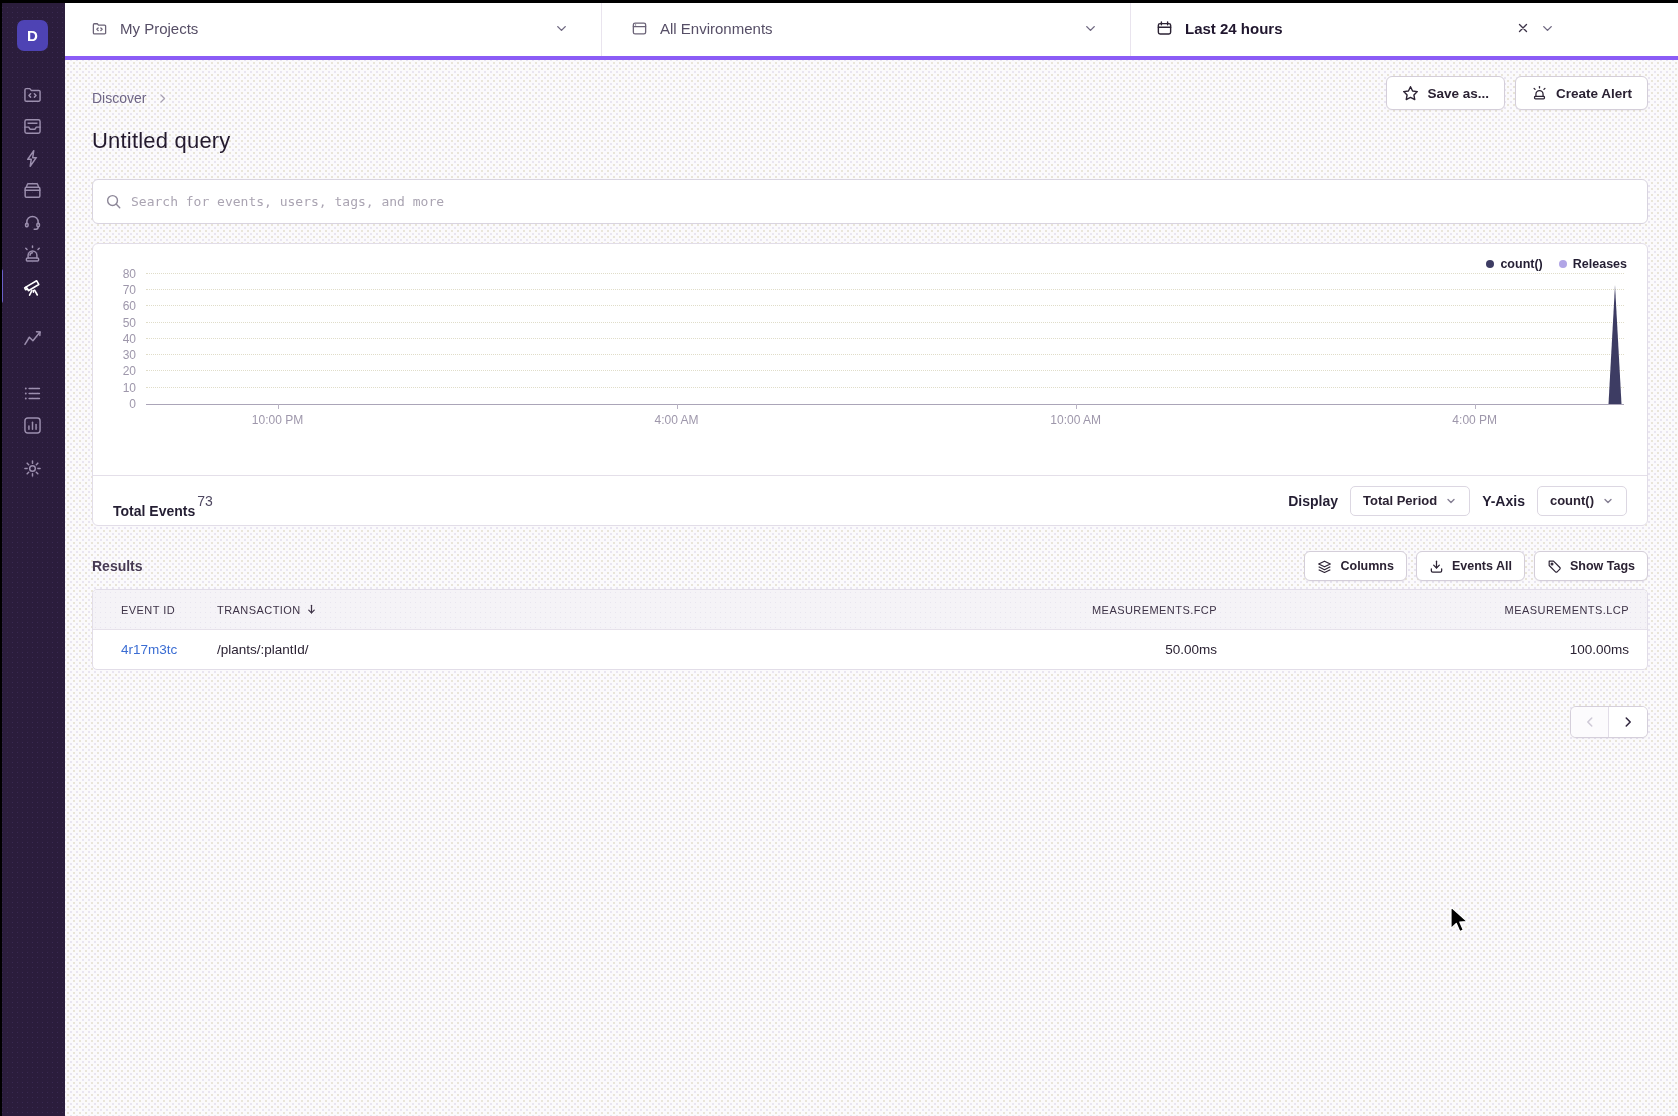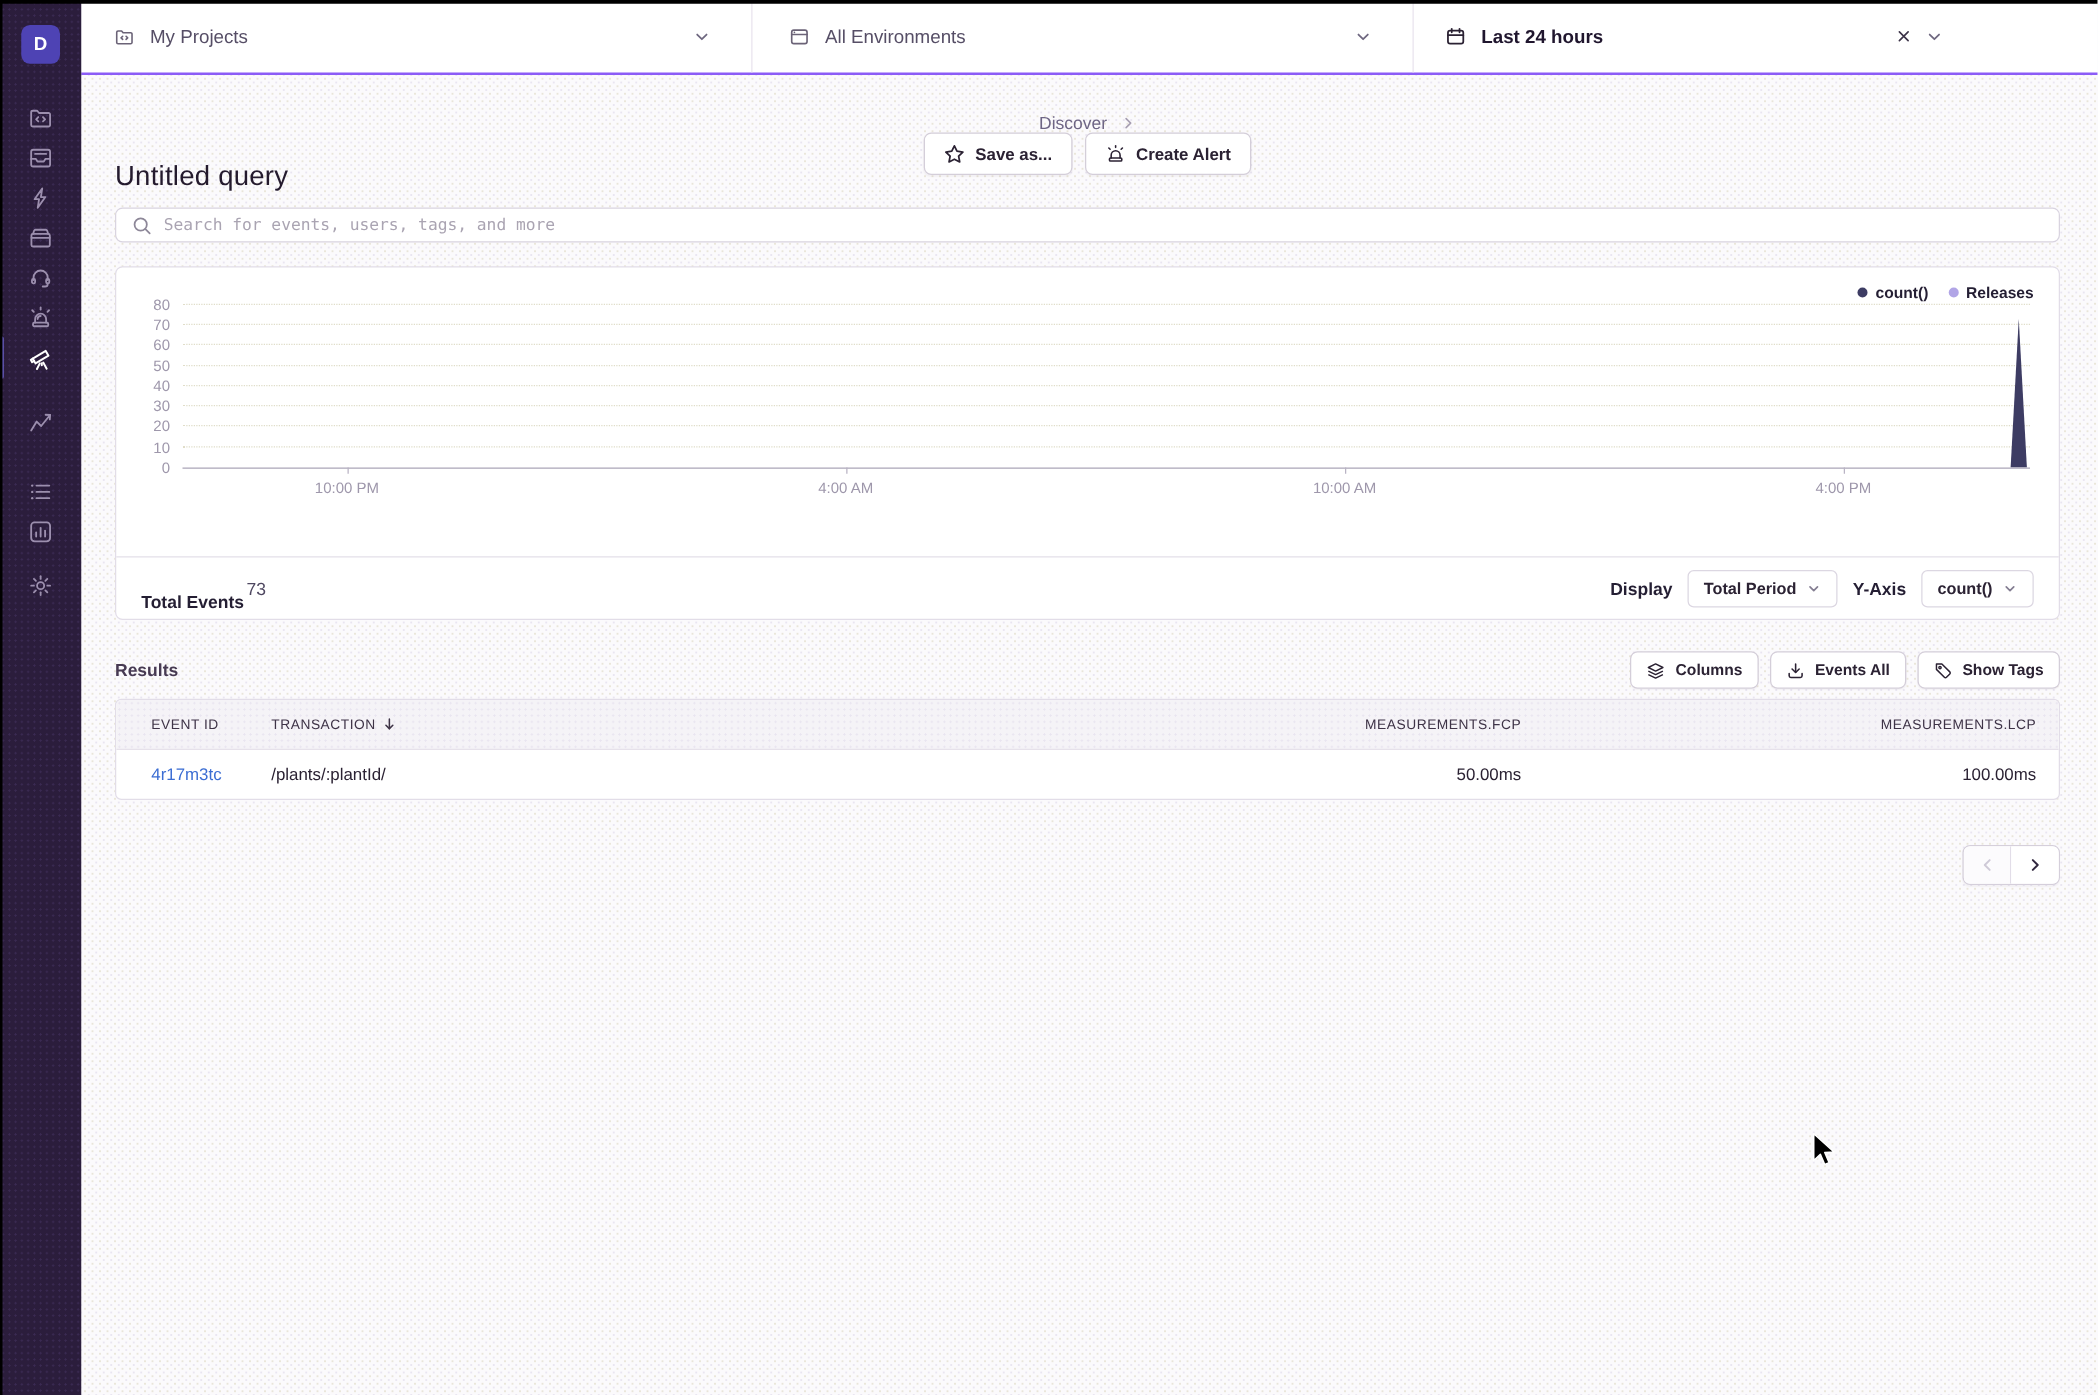--- a/index.html
+++ b/index.html
@@ -21,53 +21,53 @@
   .nav { position:absolute; left:0; top:78px; width:65px; display:flex; flex-direction:column; align-items:center; }
   .nav-item { position:relative; width:65px; height:32px; display:flex; align-items:center; justify-content:center;
     color:#9c8fae; cursor:pointer; }
   .nav-item svg { display:block; }
   .nav-item.active { color:#ffffff; }
   .active-bar { position:absolute; left:0; top:-1px; width:3px; height:34px; background:#6a5fc8; border-radius:0 2px 2px 0; }
   .gap-lg { margin-top:20px; } .gap-md { margin-top:23px; } .gap-sm { margin-top:11px; }
 
   
   .topbar { position:absolute; left:65px; top:0; width:1613px; height:60px; background:#fff;
-    border-bottom:2px solid #8b5cf6; display:flex; z-index:30; }
+    border-bottom:4px solid #8b5cf6; display:flex; z-index:30; }
   .tb-section { display:flex; align-items:center; height:100%; color:#564e66; font-size:15px; }
   .tb-section .tb-icon { color:#6b6377; margin-right:12px; display:flex; }
   .tb-label { color:#564e66; }
   .tb-chevron { margin-left:auto; color:#6f6880; display:flex; }
   .tb-proj { width:537px; border-right:1px solid #e9e4ee; padding:0 32px 0 26px; }
   .tb-env  { width:529px; border-right:1px solid #e9e4ee; padding:0 32px 0 29px; }
   .tb-date { flex:1; padding:0 123px 0 25px; }
   .tb-date .tb-label { color:#20162e; font-weight:700; }
   .tb-date .tb-right { margin-left:auto; display:flex; align-items:center; gap:10px; color:#3c3348; }
   .tb-x, .tb-date .tb-chevron { cursor:pointer; margin-left:0; display:flex; }
 
   
   .content { position:absolute; left:65px; top:60px; width:1613px; height:1056px;
     background-color:#fbfafc;
     background-image:radial-gradient(#e9e5d9 .9px, transparent 1px), radial-gradient(#e9e5f1 .9px, transparent 1px);
     background-size:6px 6px; background-position:0 0, 3px 3px;
     padding:0 30px 0 27px; }
 
-  .page-head { display:flex; justify-content:space-between; align-items:center; padding-top:16px; height:66px;flex-direction:column; }
+  .page-head { display:flex; justify-content:space-between; align-items:flex-start; padding-top:16px; height:66px; }
   .breadcrumb-row { display:flex; align-items:center; gap:10px; margin-top:14px; }
   .crumb { font-size:14px; color:#6e6585; cursor:pointer; }
   .crumb-sep { color:#a79fb2; display:flex; }
   .head-actions { display:flex; gap:10px; }
   .btn { display:flex; align-items:center; gap:8px; background:#fff; border:1px solid #d4ced9; border-radius:6px;
     color:#2b2233; font-weight:700; cursor:pointer; box-shadow:0 1px 1px rgba(43,34,51,.04); }
   .btn-lg { height:34px; padding:0 15px; font-size:13.5px; }
   .btn-sm { height:30px; padding:0 12px; font-size:12.5px;align-items:center; }
   .btn .b-icon { display:flex; color:#2b2233; }
 
   .page-title { font-size:22px; font-weight:500; color:#241a2e; margin-top:2px; letter-spacing:.2px; }
 
-  .search-bar { margin-top:12px; height:28px; background:#fff; border:1px solid #d9d4e0; border-radius:6px;
+  .search-bar { margin-top:25px; height:45px; background:#fff; border:1px solid #d9d4e0; border-radius:6px;
     display:flex; align-items:center; padding:0 12px; gap:9px; cursor:text; }
   .search-bar .s-icon { color:#8d8798; display:flex; }
   .search-input { border:none; outline:none; flex:1; background:transparent;
     font-family:"DejaVu Sans Mono", monospace; font-size:13px; color:#2b2233; }
   .search-input::placeholder { color:#aaa4b2; }
 
   
   .chart-card { position:relative; margin-top:19px; height:283px; background:#fff;
     border:1px solid #e2dde8; border-radius:6px; }
   .legend { position:absolute; top:13px; right:20px; display:flex; gap:16px; align-items:center; z-index:5; }

